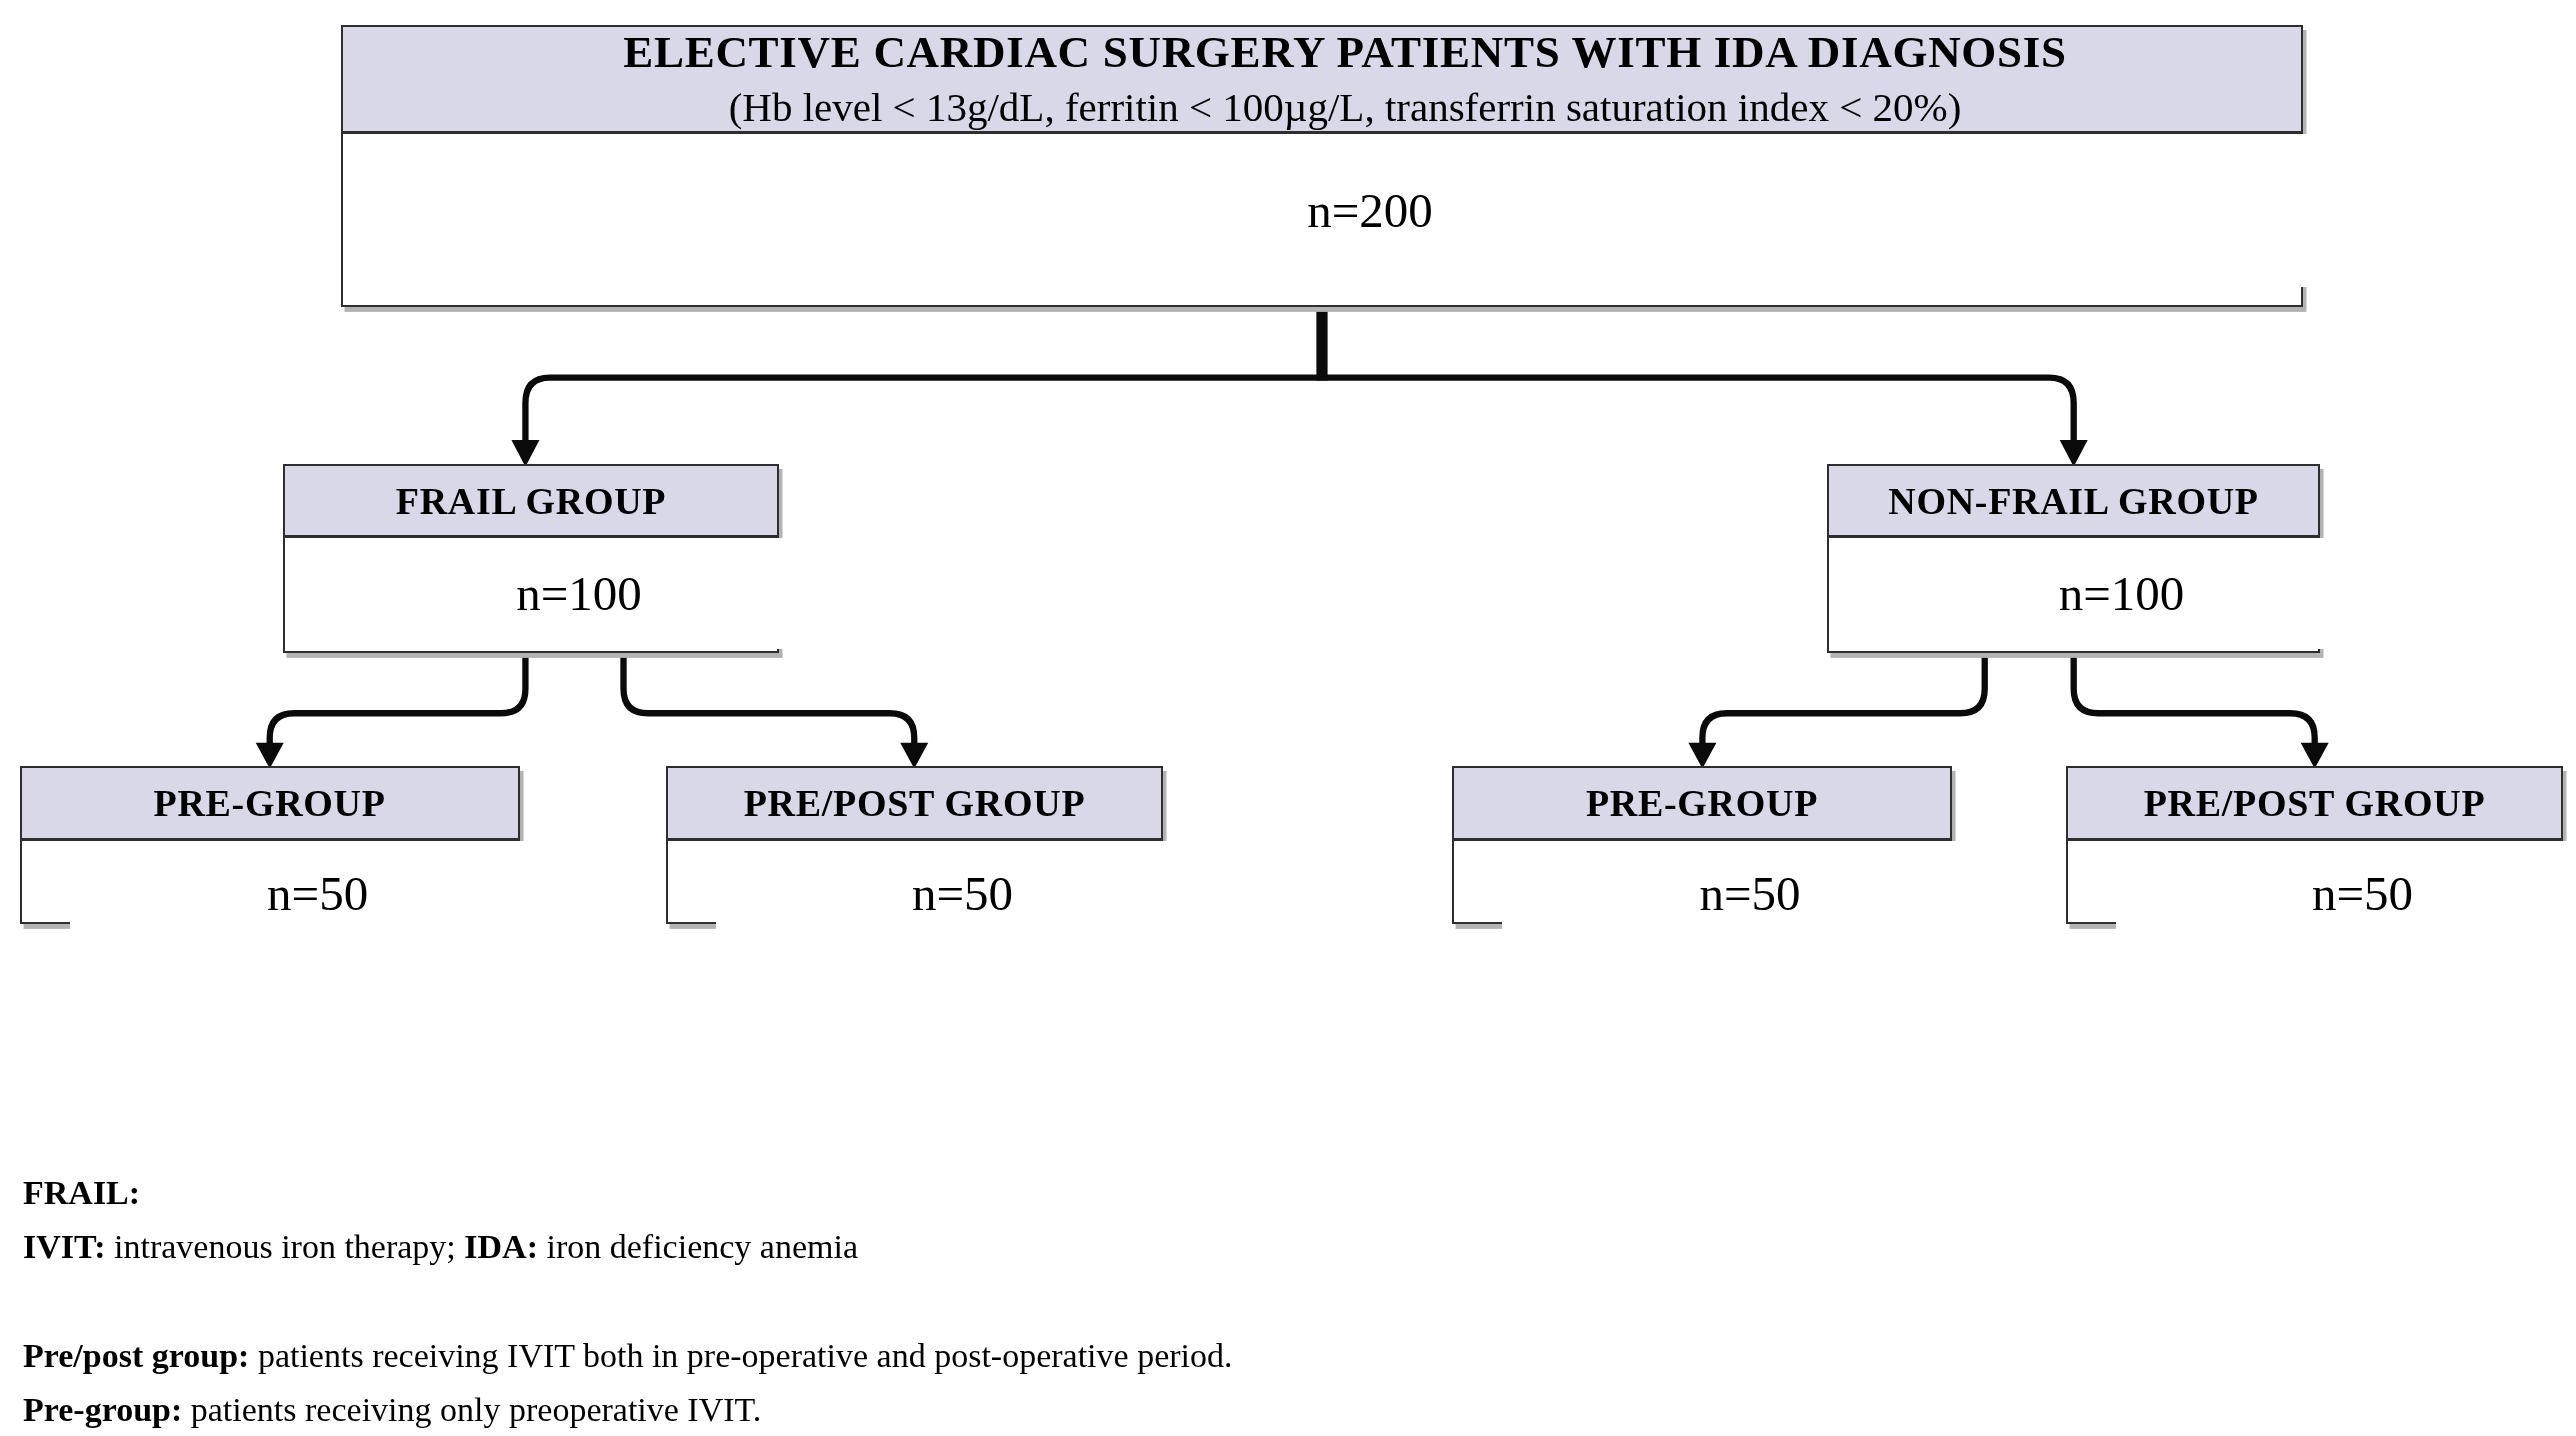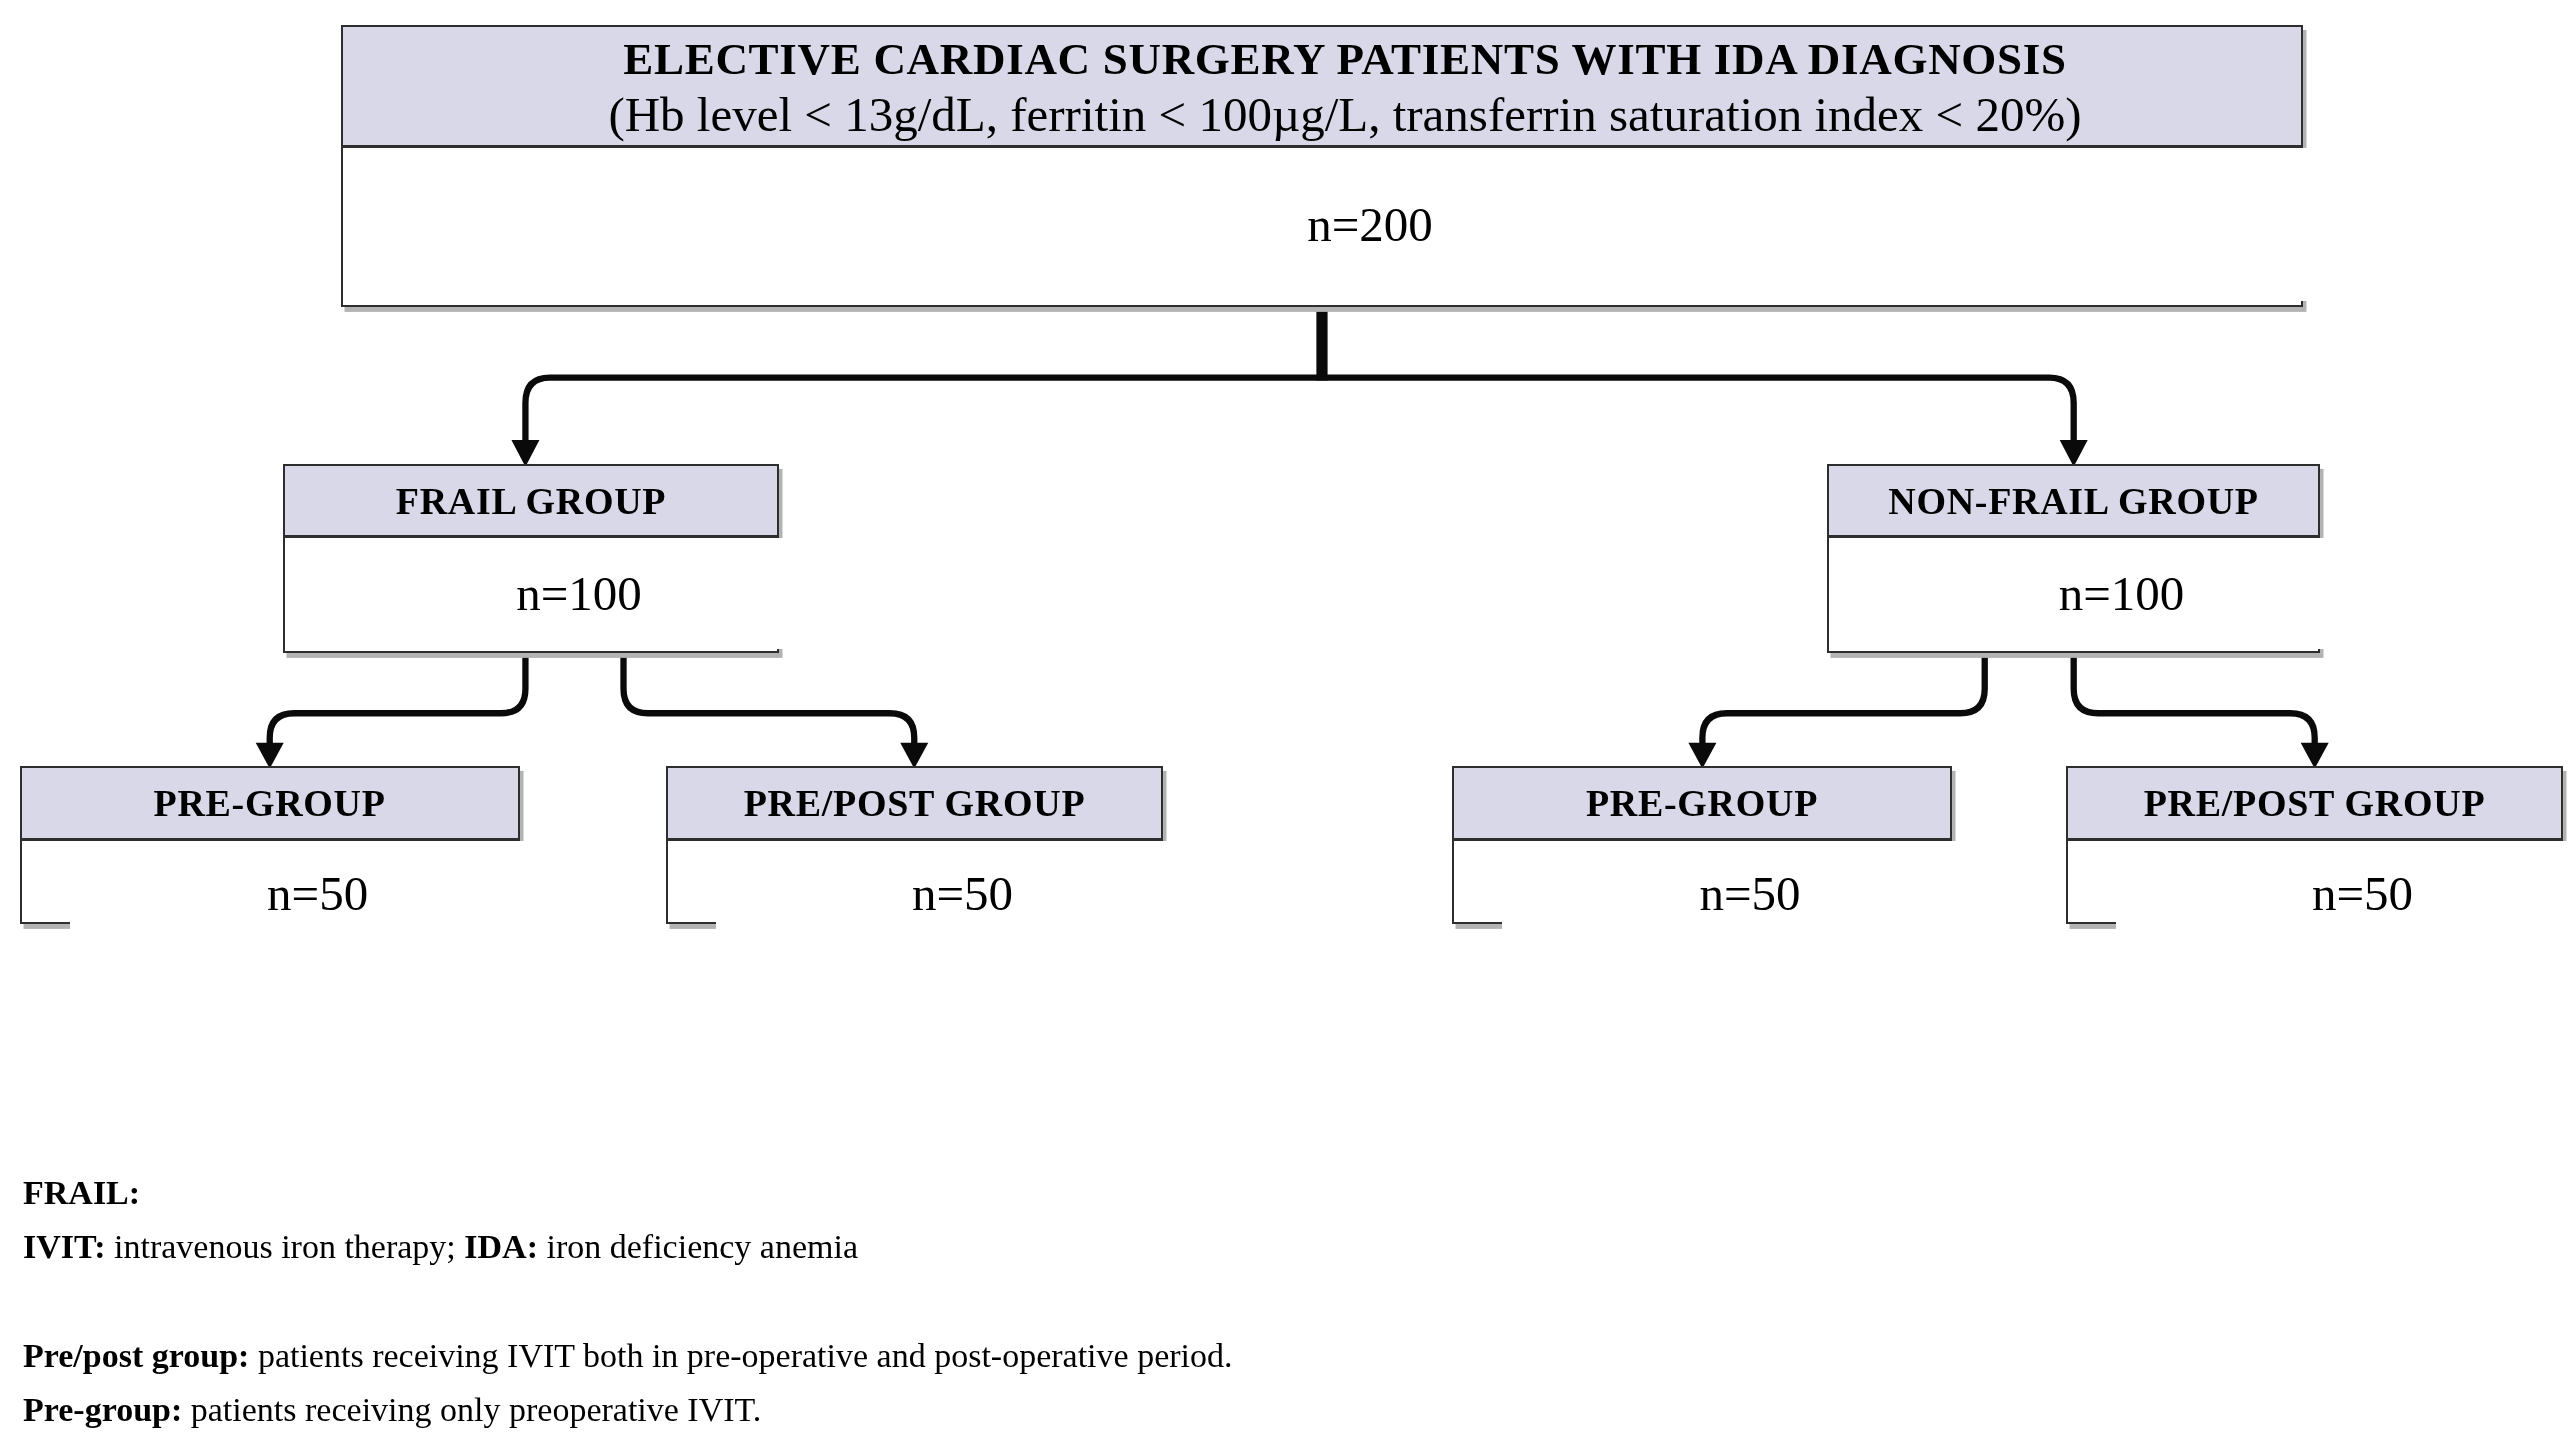--- a/index.html
+++ b/index.html
@@ -40,27 +40,27 @@
   .node-body {
     width: 100%;
     display: flex;
     align-items: center;
     justify-content: center;
     text-align: center;
     background: #ffffff;
     margin-left: 48px;
   }
   .root-title   { font-size: 45px; font-weight: bold; line-height: 57px; letter-spacing: 0.7px; }
-  .root-subtitle{ font-size: 49px; font-weight: normal; line-height: 53px; }
+  .root-subtitle{ font-size: 41px; font-weight: normal; line-height: 53px; }
   .group-label  { font-size: 38px; font-weight: bold; letter-spacing: 0.7px; }
   .count-text   { font-size: 49px; font-weight: normal; }
 
   
   .box-root      { left: 341px;  top: 24.5px;   width: 1962px; height: 282px; }
-  .box-root .node-header { height: 121px; padding-left: 46px; }
+  .box-root .node-header { height: 107px; padding-left: 46px; }
   .box-root .node-body   { height: 153px; }
 
   .box-l2 { top: 464px; height: 189px; }
   .box-l2 .node-header { height: 72px; }
   .box-l2 .node-body   { height: 111px; }
   .box-frail    { left: 283px;  width: 496px; }
   .box-nonfrail { left: 1827px; width: 493px; }
 
   .box-l3 { top: 766px; height: 158px; }
   .box-l3 .node-header { height: 73px; }

